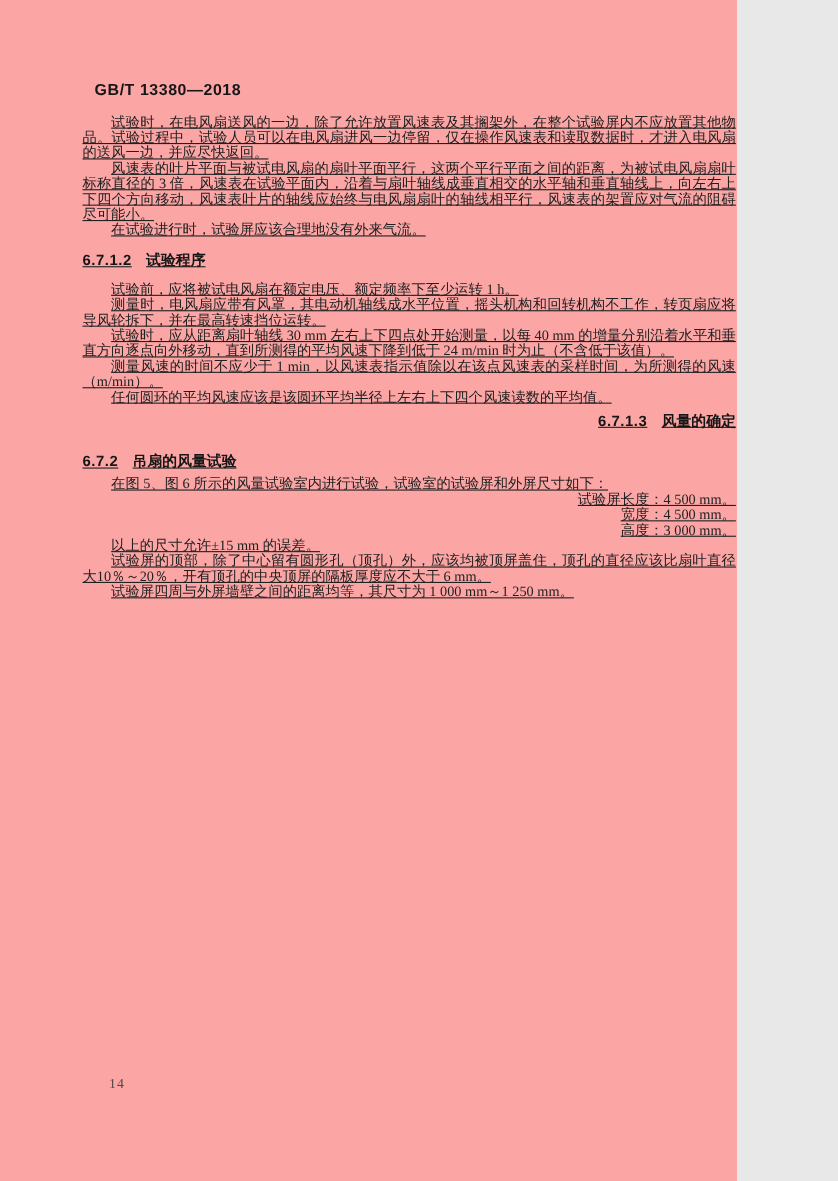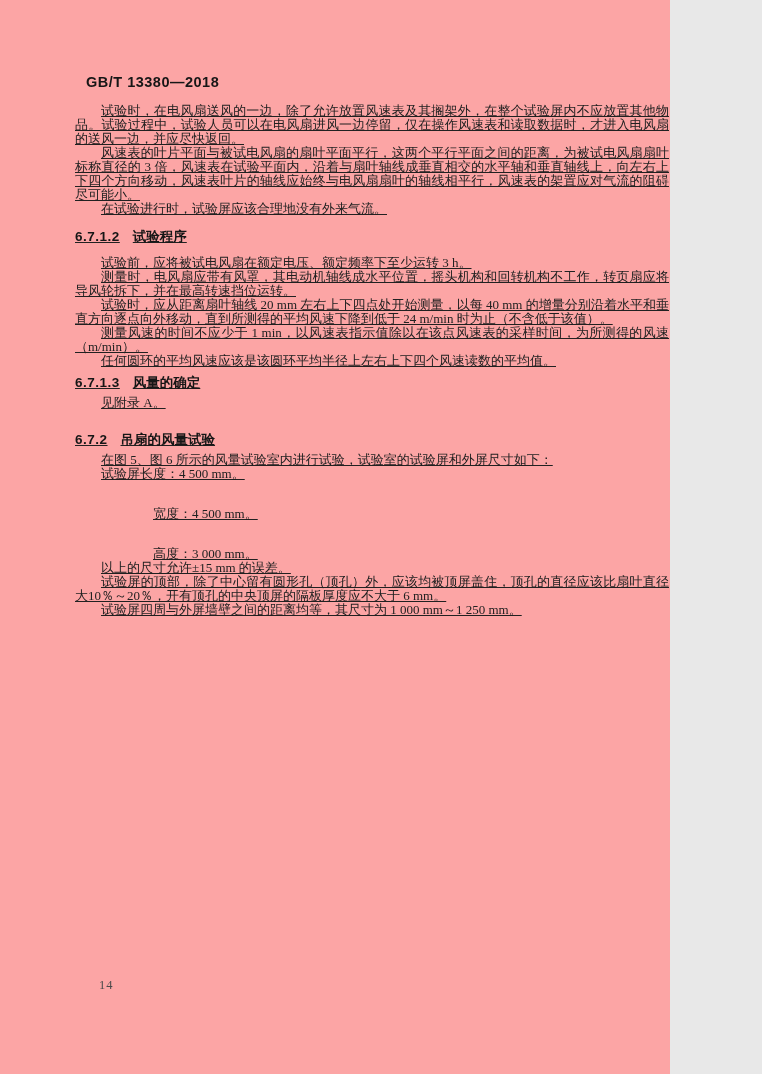--- a/index.html
+++ b/index.html
@@ -36,39 +36,39 @@
     text-align: justify;
     color: #212121;
     text-decoration: underline;
   }
 
   .para {
     text-indent: 2em;
   }
 
   .dim-line {
-    text-align: left;
+    text-align: right;
   }
   .dim-line.indent-2 { margin-left: 2em; }
-  .dim-line.indent-6 { margin-left: 6em; margin-top: 26px; }
+  .dim-line.indent-6 { margin-left: 6em; }
 
   .heading {
     font-family: "Liberation Sans", "DejaVu Sans", sans-serif;
     font-weight: 700;
     font-size: 13.5px;
     text-align: left;
     color: #161616;
   }
   .heading .num {
     font-weight: 600;
     margin-right: 13px;
     letter-spacing: 0.5px;
   }
   .heading.h1 { margin-top: 14px; margin-bottom: 12px; }
-  .heading.h2 { margin-top: 8px;  margin-bottom: 6px; }
+  .heading.h2 { margin-top: 8px;  margin-bottom: 16px; text-align: right; }
   .heading.h3 { margin-top: 23px; margin-bottom: 6px; }
 
   .page-number {
     position: absolute;
     left: 99px;
     top: 978px;
     font-size: 12.5px;
     color: #4a4a4a;
     letter-spacing: 1px;
     text-align: right;
@@ -78,27 +78,26 @@
 <body>
 
 <div class="page">
   <div class="running-header">GB/T 13380—2018</div>
 
   <div class="content" id="content-area">
       <div class="para">试验时，在电风扇送风的一边，除了允许放置风速表及其搁架外，在整个试验屏内不应放置其他物品。试验过程中，试验人员可以在电风扇进风一边停留，仅在操作风速表和读取数据时，才进入电风扇的送风一边，并应尽快返回。</div>
       <div class="para">风速表的叶片平面与被试电风扇的扇叶平面平行，这两个平行平面之间的距离，为被试电风扇扇叶标称直径的 3 倍，风速表在试验平面内，沿着与扇叶轴线成垂直相交的水平轴和垂直轴线上，向左右上下四个方向移动，风速表叶片的轴线应始终与电风扇扇叶的轴线相平行，风速表的架置应对气流的阻碍尽可能小。</div>
       <div class="para">在试验进行时，试验屏应该合理地没有外来气流。</div>
       <div class="heading h1"><span class="num">6.7.1.2</span><span>试验程序</span></div>
-      <div class="para">试验前，应将被试电风扇在额定电压、额定频率下至少运转 3 h。</div>
+      <div class="para">试验前，应将被试电风扇在额定电压、额定频率下至少运转 1 h。</div>
       <div class="para">测量时，电风扇应带有风罩，其电动机轴线成水平位置，摇头机构和回转机构不工作，转页扇应将导风轮拆下，并在最高转速挡位运转。</div>
-      <div class="para">试验时，应从距离扇叶轴线 20 mm 左右上下四点处开始测量，以每 40 mm 的增量分别沿着水平和垂直方向逐点向外移动，直到所测得的平均风速下降到低于 24 m/min 时为止（不含低于该值）。</div>
+      <div class="para">试验时，应从距离扇叶轴线 30 mm 左右上下四点处开始测量，以每 40 mm 的增量分别沿着水平和垂直方向逐点向外移动，直到所测得的平均风速下降到低于 24 m/min 时为止（不含低于该值）。</div>
       <div class="para">测量风速的时间不应少于 1 min，以风速表指示值除以在该点风速表的采样时间，为所测得的风速（m/min）。</div>
       <div class="para">任何圆环的平均风速应该是该圆环平均半径上左右上下四个风速读数的平均值。</div>
       <div class="heading h2"><span class="num">6.7.1.3</span><span>风量的确定</span></div>
-      <div class="para">见附录 A。</div>
       <div class="heading h3"><span class="num">6.7.2</span><span>吊扇的风量试验</span></div>
       <div class="para">在图 5、图 6 所示的风量试验室内进行试验，试验室的试验屏和外屏尺寸如下：</div>
       <div class="dim-line indent-2">试验屏长度：4 500 mm。</div>
       <div class="dim-line indent-6">宽度：4 500 mm。</div>
       <div class="dim-line indent-6">高度：3 000 mm。</div>
       <div class="para">以上的尺寸允许±15 mm 的误差。</div>
       <div class="para">试验屏的顶部，除了中心留有圆形孔（顶孔）外，应该均被顶屏盖住，顶孔的直径应该比扇叶直径大10％～20％，开有顶孔的中央顶屏的隔板厚度应不大于 6 mm。</div>
       <div class="para">试验屏四周与外屏墙壁之间的距离均等，其尺寸为 1 000 mm～1 250 mm。</div>
     </div>
 

